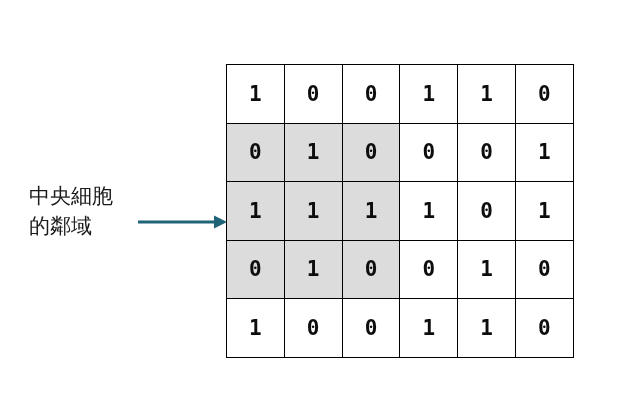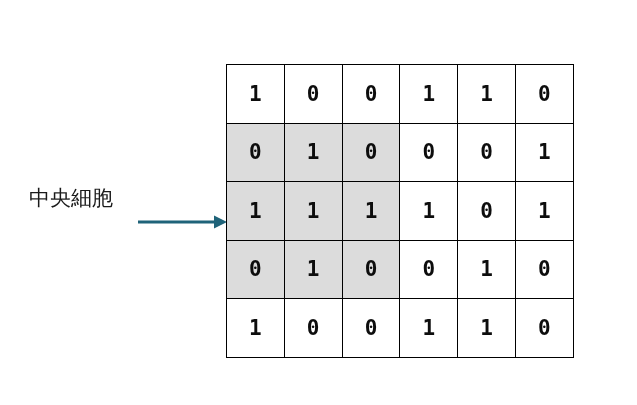--- a/index.html
+++ b/index.html
@@ -22,21 +22,21 @@
     width: 637px;
     height: 405px;
   }
 
   
   #annotation-label {
     position: absolute;
     left: 29px;
     top: 183px;
     width: 115px;
-    font-family: Liberation Sans, sans-serif;
+    font-family: Liberation Mono, monospace;
     font-size: 21px;
     line-height: 30px;
     color: #1a1a1a;
     white-space: nowrap;
     letter-spacing: 0px;
   }
   #annotation-label .line {
     display: block;
   }
 
@@ -75,20 +75,21 @@
     background: #dcdcdc;
   }
 </style>
 </head>
 <body>
 
 <div id="diagram-canvas">
 
   <div id="annotation-label">
     <span class="line">中央細胞</span>
+    <span class="line">的鄰域</span>
   </div>
 
   <svg id="annotation-arrow" viewBox="0 0 100 28">
     <line x1="8" y1="14" x2="86" y2="14" stroke="#1f6379" stroke-width="3.2"></line>
     <polygon points="84,7.5 97,14 84,20.5" fill="#1f6379"></polygon>
   </svg>
 
   <table id="cell-grid">
     <tbody>
       <tr>

